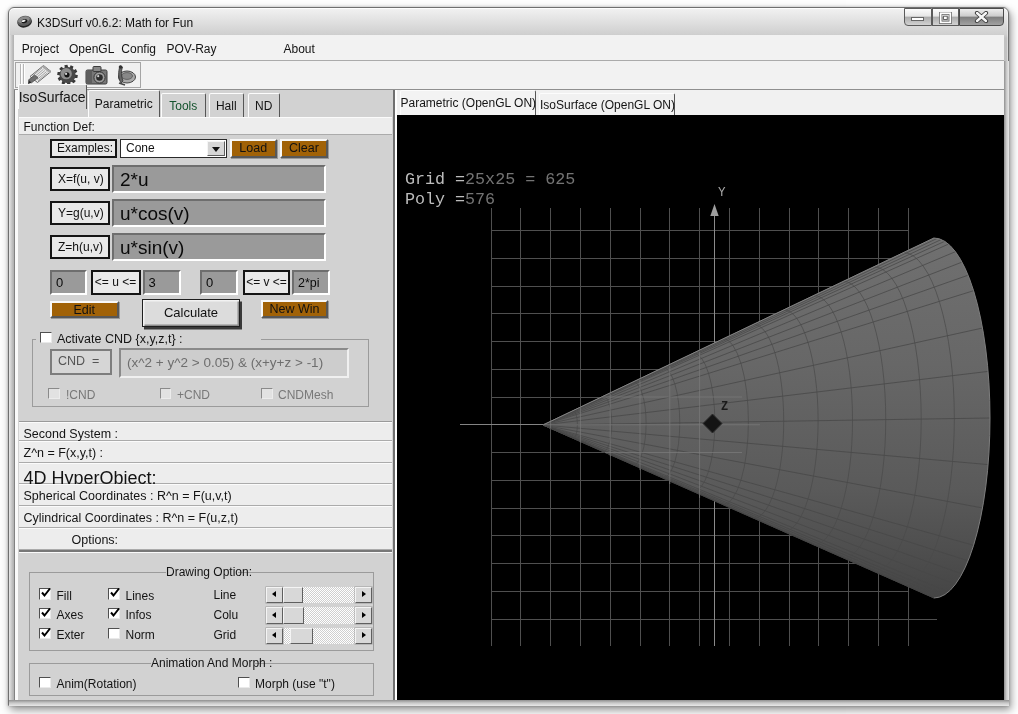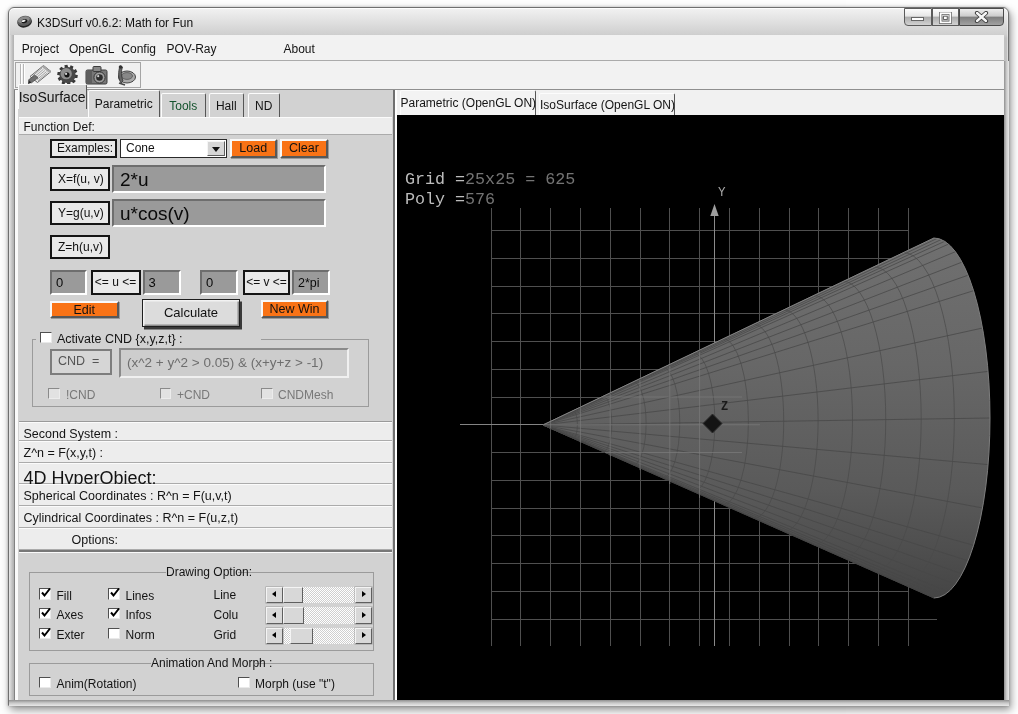--- a/index.html
+++ b/index.html
@@ -5,21 +5,21 @@
 html,body{width:1018px;height:714px;overflow:hidden;background:#fefefe;
   font-family:"Liberation Sans",sans-serif;}
 #page{position:absolute;left:0;top:0;width:846px;height:714px;background:#fdfdfd;}
 .abs{position:absolute}
 #win{left:8px;top:7px;width:1001px;height:699px;border-radius:6px 6px 0 0;
   background:linear-gradient(180deg,#f2f2f2,#d0d0d0 26px,#c2c2c2 30px,#bfbfbf);
   border:1px solid #6f6f6f;
   box-shadow:inset 0 1px 0 rgba(255,255,255,.85), inset 1px 0 0 rgba(255,255,255,.4), inset -1px 0 0 rgba(255,255,255,.4), 2px 4px 9px rgba(0,0,0,.42), 0 0 3px rgba(0,0,0,.25);}
 .t12{font-size:12px;line-height:1;color:#141414;white-space:pre}
 .t13{font-size:12px;line-height:1;color:#141414;white-space:pre}
-.btn{background:#f97316;border-style:solid;border-width:2px;
+.btn{background:#a16207;border-style:solid;border-width:2px;
   border-color:#f8f8f8 #585858 #585858 #f8f8f8;box-shadow:1px 1px 0 #9a9a9a;
   text-align:center;color:#111}
 .lbx{background:#e9e9e9;border:2px solid #151515;color:#111}
 .inp{background:#9a9a9a;border-style:solid;border-width:2px;
   border-color:#6e6e6e #ffffff #ffffff #6e6e6e;color:#0a0a0a}
 .bar{background:#ededed;border-bottom:1px solid #ababab;box-shadow:inset 0 1px 0 #fbfbfb;}
 .cb{background:#fff;border-style:solid;border-width:1.5px;border-color:#4f4f4f #e9e9e9 #e9e9e9 #4f4f4f;width:11.5px;height:11.5px}
 .cbd{background:#e2e2e2;border-style:solid;border-width:1.5px;border-color:#8a8a8a #ececec #ececec #8a8a8a;width:11.5px;height:11.5px}
 .fs{border:1px solid #9b9b9b;}
 .gray{color:#787878}
@@ -116,20 +116,21 @@
 <div class="abs" style="left:120px;top:139px;width:106.5px;height:18.5px;background:#fff;border:1.5px solid #2a2a2a;font-size:12px;line-height:16px;padding-left:5px;color:#111">Cone</div>
 <div class="abs" style="left:207px;top:140.5px;width:17.5px;height:15.5px;background:#d6d6d6;border-style:solid;border-width:1.5px;border-color:#f5f5f5 #5e5e5e #5e5e5e #f5f5f5;"></div>
 <div class="abs" style="left:212px;top:146.5px;width:0;height:0;border:4px solid transparent;border-top:5px solid #111;"></div>
 <div class="abs btn" style="left:230px;top:139px;width:46.5px;height:18.5px;font-size:12.5px;line-height:15px;">Load</div>
 <div class="abs btn" style="left:280px;top:139px;width:48px;height:18.5px;font-size:12.5px;line-height:15px;">Clear</div>
 <div class="abs lbx" style="left:50px;top:166.5px;width:60px;height:24.5px;font-size:12px;line-height:21px;padding-left:6px">X=f(u, v)</div>
 <div class="abs inp" style="left:112px;top:164.5px;width:214px;height:28.5px;font-size:19px;line-height:25px;padding-left:6px">2*u</div>
 <div class="abs lbx" style="left:50px;top:200.5px;width:60px;height:24.5px;font-size:12px;line-height:21px;padding-left:6px">Y=g(u,v)</div>
 <div class="abs inp" style="left:112px;top:198.5px;width:214px;height:28.5px;font-size:19px;line-height:25px;padding-left:6px">u*cos(v)</div>
 <div class="abs lbx" style="left:50px;top:234.5px;width:60px;height:24.5px;font-size:12px;line-height:21px;padding-left:6px">Z=h(u,v)</div>
+<div class="abs inp" style="left:112px;top:232.5px;width:214px;height:28.5px;font-size:19px;line-height:25px;padding-left:6px">u*sin(v)</div>
 <div class="abs inp" style="left:50px;top:269.5px;width:37px;height:25px;font-size:13px;line-height:22px;padding-left:4px">0</div>
 <div class="abs lbx" style="left:90.5px;top:269.5px;width:50px;height:25px;font-size:12px;line-height:21px;text-align:center">&lt;= u &lt;=</div>
 <div class="abs inp" style="left:142.5px;top:269.5px;width:38px;height:25px;font-size:13px;line-height:22px;padding-left:4px">3</div>
 <div class="abs inp" style="left:200px;top:269.5px;width:38px;height:25px;font-size:13px;line-height:22px;padding-left:4px">0</div>
 <div class="abs lbx" style="left:243px;top:269.5px;width:47px;height:25px;font-size:12px;line-height:21px;text-align:center">&lt;= v &lt;=</div>
 <div class="abs inp" style="left:292px;top:269.5px;width:38px;height:25px;font-size:12.5px;line-height:22px;padding-left:4px">2*pi</div>
 <div class="abs btn" style="left:50px;top:300.5px;width:68.5px;height:17.5px;font-size:12.5px;line-height:14px;">Edit</div>
 <div class="abs" style="left:142px;top:298.5px;width:98px;height:28px;background:#dcdcdc;border:1.5px solid #1f1f1f;box-shadow:inset 1.5px 1.5px 0 #f2f2f2, inset -1.5px -1.5px 0 #8c8c8c, 2px 2.5px 0 #3a3a3a;text-align:center;font-size:13px;line-height:26px;color:#111">Calculate</div>
 <div class="abs btn" style="left:261px;top:299.5px;width:67px;height:18px;font-size:12.5px;line-height:15px;">New Win</div>
 <div class="abs fs" style="left:31.5px;top:338.5px;width:337px;height:68.5px;"></div>

